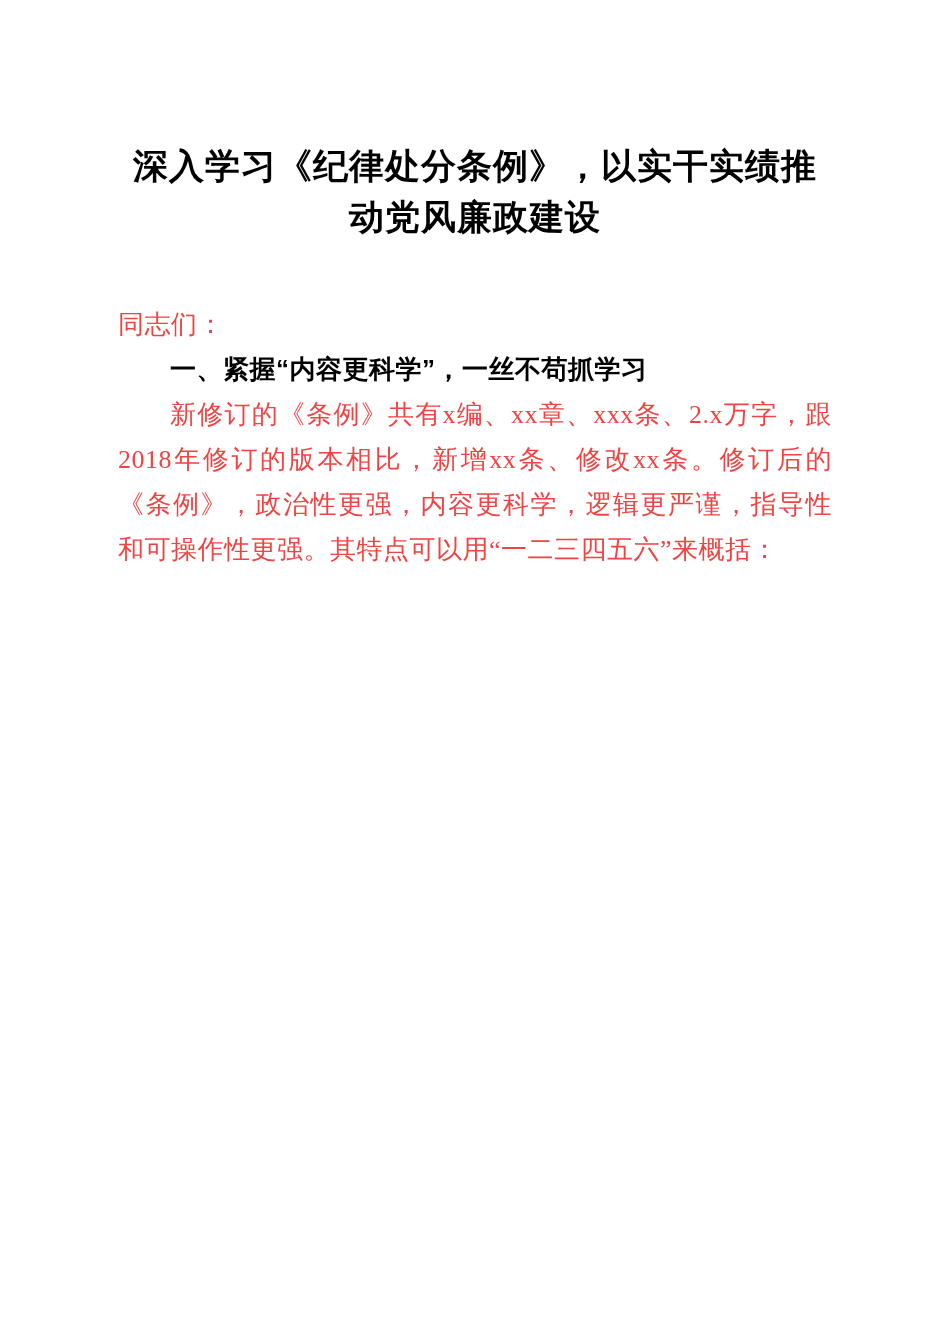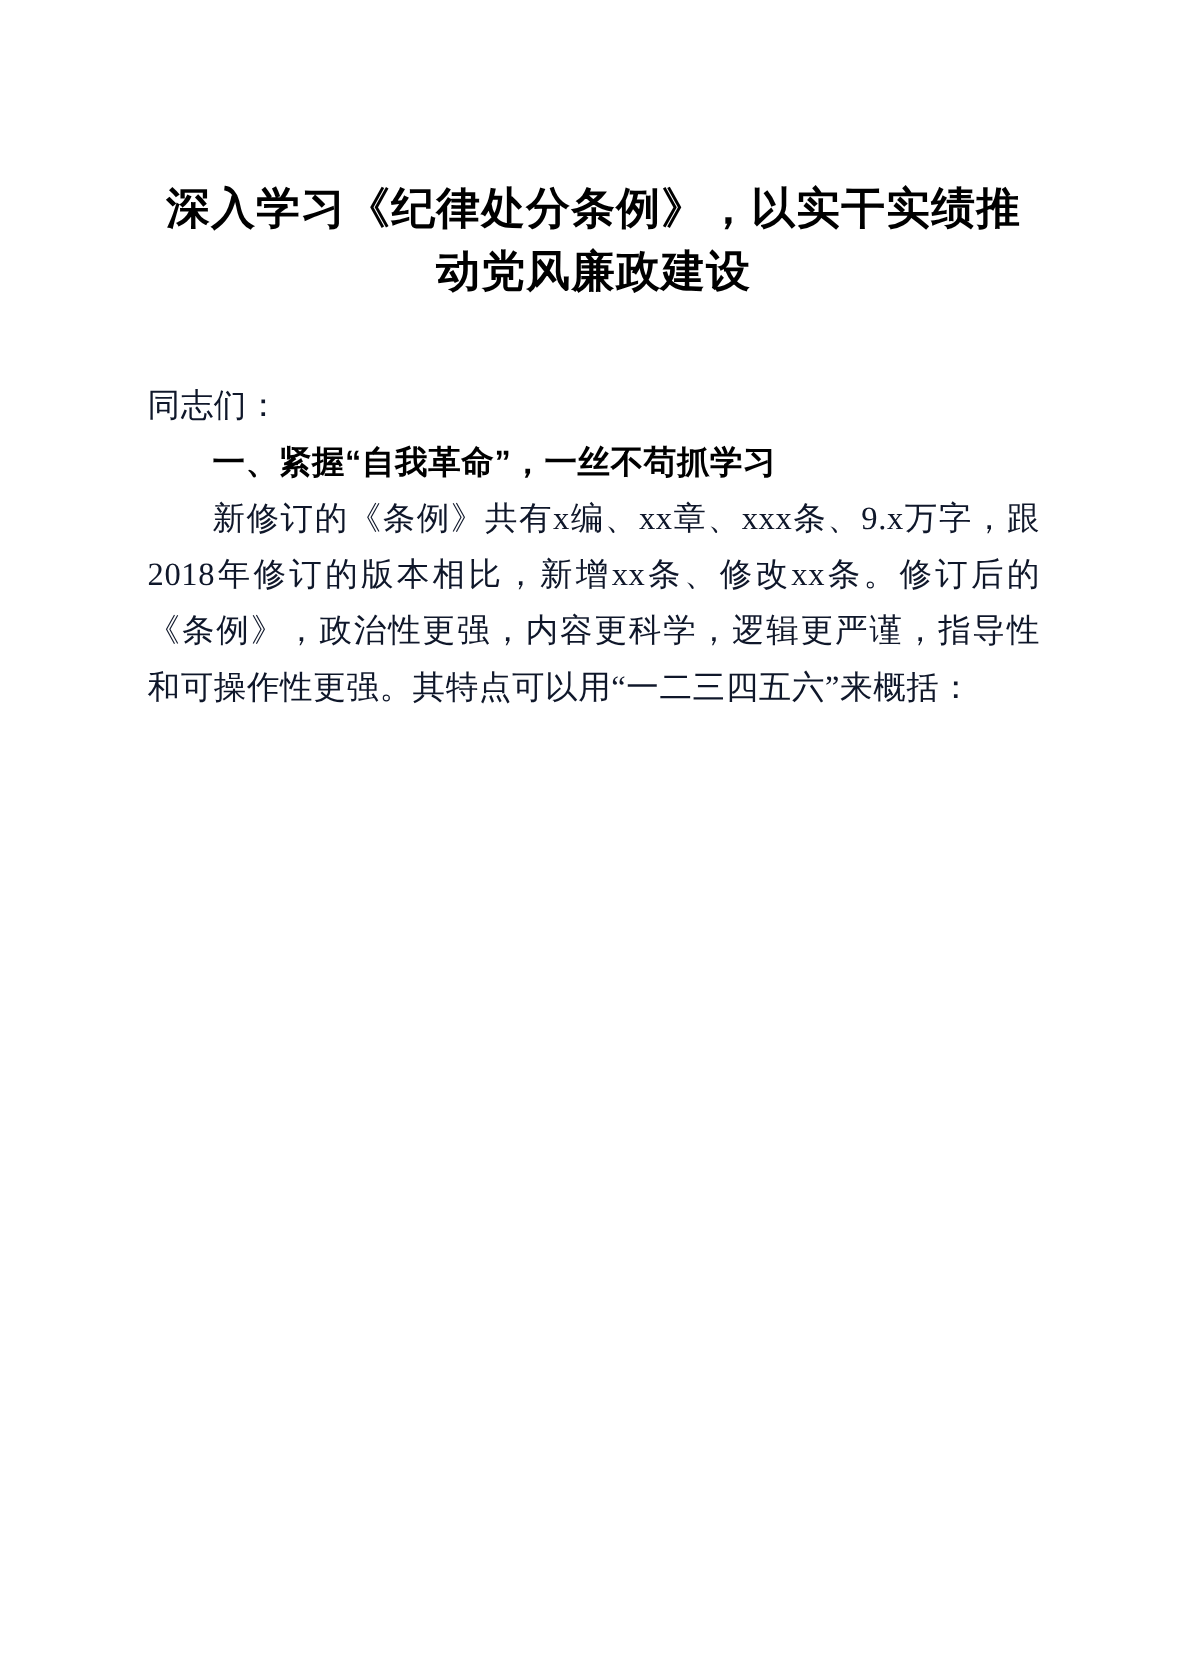--- a/index.html
+++ b/index.html
@@ -28,21 +28,21 @@
     letter-spacing: 1px;
     color: #000000;
   }
   .para {
     font-size: 26px;
     line-height: 45px;
     margin: 0;
     text-align: justify;
     text-justify: inter-ideograph;
     letter-spacing: 0.5px;
-    color: #0f172a;
+    color: #ef4444;
   }
   .salutation {
     text-indent: 0;
   }
   .body-para {
     text-indent: 2em;
   }
   .section-heading {
     font-size: 26px;
     line-height: 45px;
@@ -57,17 +57,17 @@
 </style>
 </head>
 <body>
 
 <div class="page">
   <h1 class="doc-title">深入学习《纪律处分条例》，以实干实绩推动党风廉政建设</h1>
 
   <p class="para salutation">同志们：</p>
 
 
-  <h2 class="section-heading">一、紧握“自我革命”，一丝不苟抓学习</h2>
+  <h2 class="section-heading">一、紧握“内容更科学”，一丝不苟抓学习</h2>
 
 
-  <p class="para body-para">新修订的《条例》共有x编、xx章、xxx条、9.x万字，跟2018年修订的版本相比，新增xx条、修改xx条。修订后的《条例》，政治性更强，内容更科学，逻辑更严谨，指导性和可操作性更强。其特点可以用“一二三四五六”来概括：</p>
+  <p class="para body-para">新修订的《条例》共有x编、xx章、xxx条、2.x万字，跟2018年修订的版本相比，新增xx条、修改xx条。修订后的《条例》，政治性更强，内容更科学，逻辑更严谨，指导性和可操作性更强。其特点可以用“一二三四五六”来概括：</p>
 </div>
 
 </body></html>

